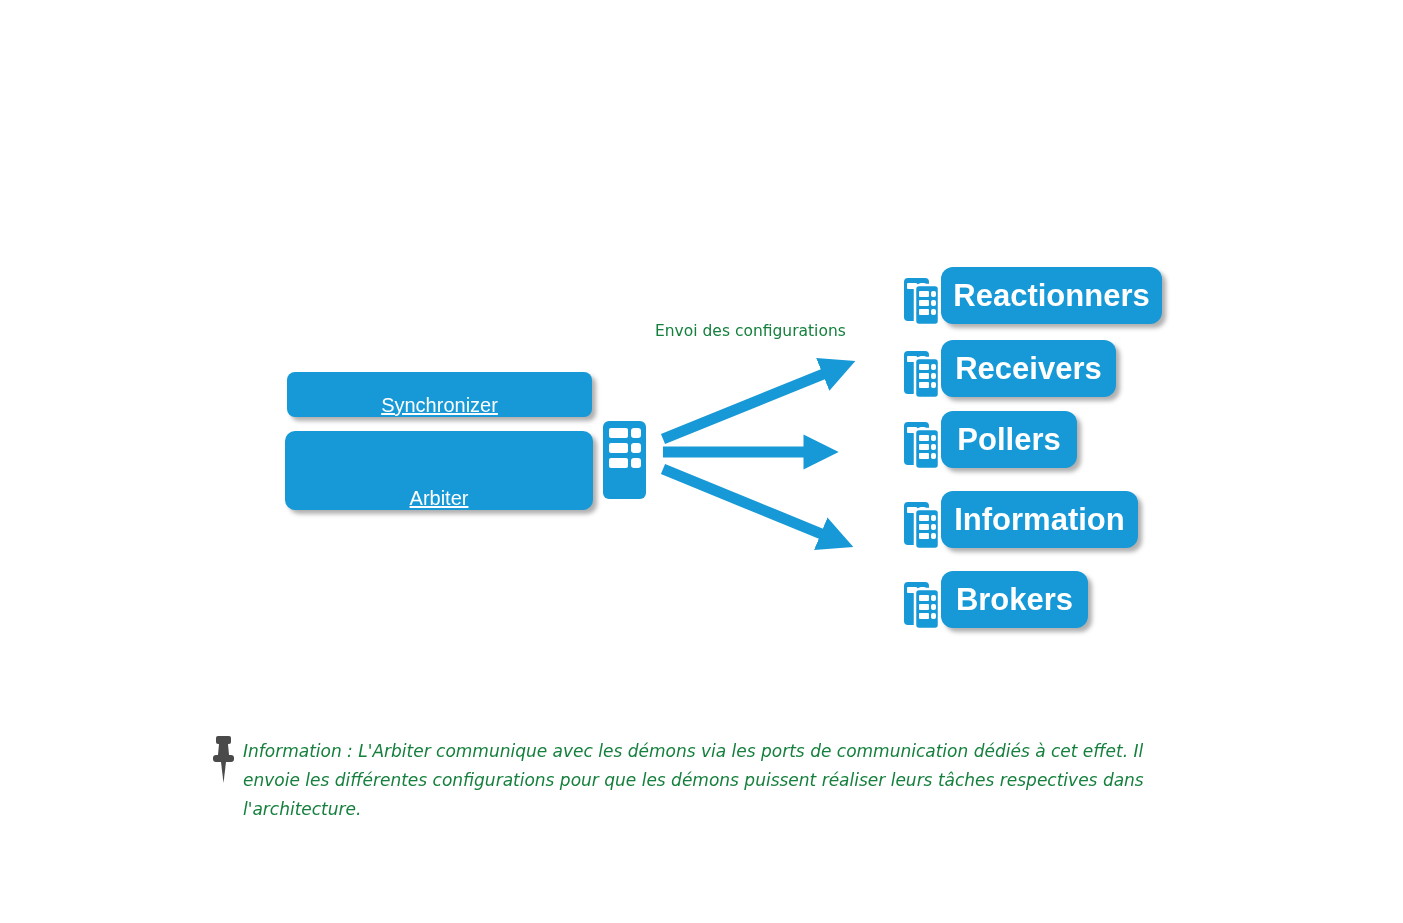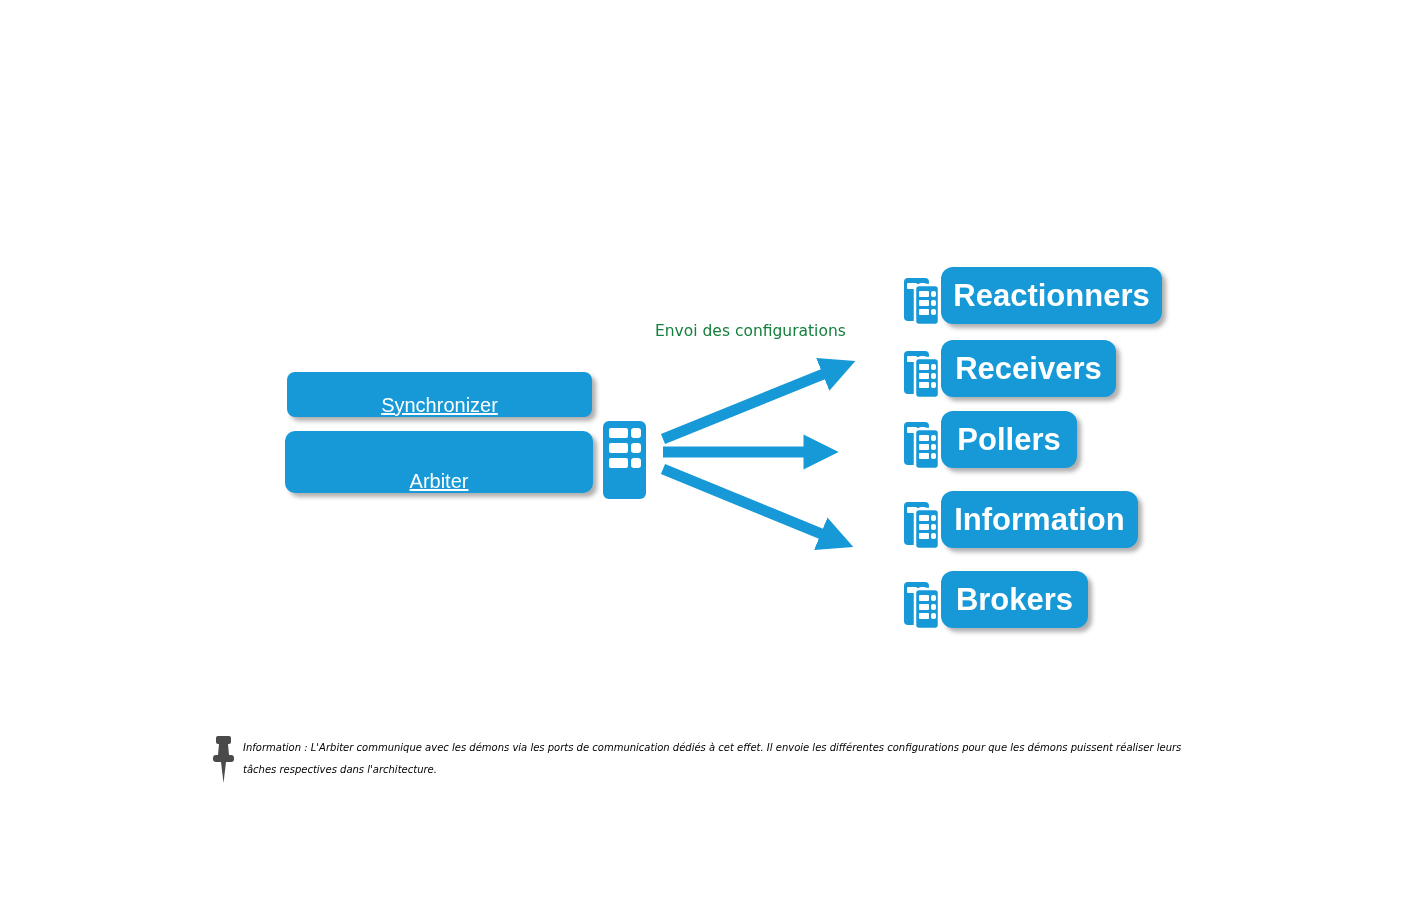--- a/index.html
+++ b/index.html
@@ -11,43 +11,43 @@
     background:#dbe5f2;border:2px solid #8c96a4;
     display:flex;flex-direction:column;align-items:center;justify-content:center;}
   .title-box div{font-family:"DejaVu Sans", sans-serif;font-weight:bold;color:#000;
     font-size:30px;line-height:42px;white-space:nowrap;}
 
   
   .node{position:absolute;background:#1699d6;color:#fff;
     display:flex;align-items:flex-end;justify-content:center;
     font-size:20px;box-shadow:4px 4px 4px rgba(80,80,80,0.45);text-decoration:underline;}
   .node-sync{left:287px;top:372px;width:305px;height:45px;border-radius:8px;}
-  .node-arbiter{left:285px;top:431px;width:308px;height:62px;border-radius:10px;}
+  .node-arbiter{left:285px;top:431px;width:308px;height:79px;border-radius:10px;}
 
   .daemon-row{position:absolute;left:903px;height:60px;}
   .daemon-icon{position:absolute;left:0;top:10px;}
   .dnode{position:absolute;left:38px;top:0;height:57px;border-radius:12px;
     background:#1699d6;color:#fff;display:flex;align-items:center;justify-content:center;
     font-size:31px;box-shadow:4px 4px 4px rgba(80,80,80,0.45);font-weight:bold;}
   .row0{top:267px;} .row0 .dnode{width:221px;}
   .row1{top:340px;} .row1 .dnode{width:175px;}
   .row2{top:411px;} .row2 .dnode{width:136px;}
   .row3{top:491px;} .row3 .dnode{width:197px;}
   .row4{top:571px;} .row4 .dnode{width:147px;}
 
   .envoi-label{position:absolute;left:655px;top:322px;width:260px;
     font-family:"DejaVu Sans", sans-serif;font-size:15.5px;color:#15803d;white-space:nowrap;}
 
   .overlay{position:absolute;left:0;top:0;width:1403px;height:923px;}
   .abs{position:absolute;}
 
   
   .note-text{position:absolute;left:243px;top:737px;width:960px;
-    font-family:"DejaVu Sans", sans-serif;font-style:italic;font-size:10px;
-    line-height:22px;color:#000000;}
+    font-family:"DejaVu Sans", sans-serif;font-style:italic;font-size:17px;
+    line-height:29px;color:#15803d;}
 </style>
 </head>
 <body>
 
 <div class="stage">
 
   <svg width="0" height="0" style="position:absolute" aria-hidden="true">
     <defs>
       <symbol id="sym-server" viewBox="0 0 43 78">
         <rect x="0" y="0" width="43" height="78" rx="6" fill="#1699d6"></rect>

